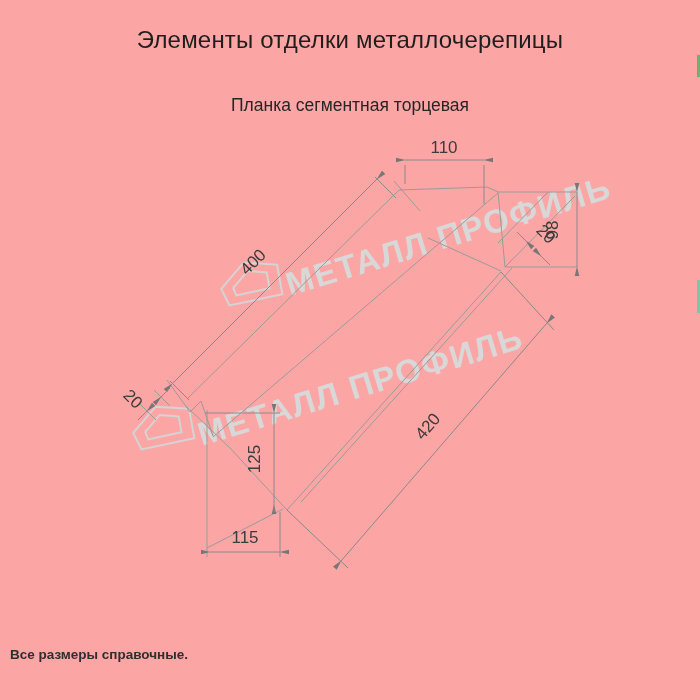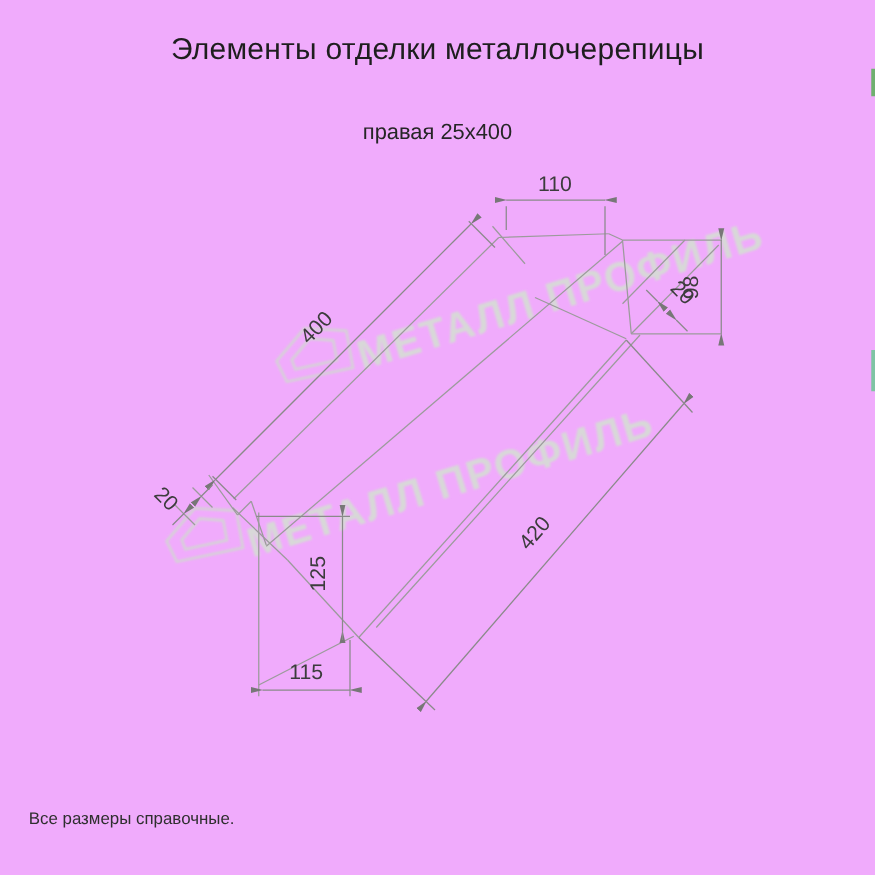--- a/index.html
+++ b/index.html
@@ -1,40 +1,40 @@
 <!DOCTYPE html>
 <html><head>
 <meta charset="utf-8">
 <style>
   html,body{margin:0;padding:0;background:#ffffff;width:700px;height:700px;overflow:hidden;
     font-family:"Liberation Sans", sans-serif;}
-  .page{position:relative;width:700px;height:700px;background:#f0abfc;}
+  .page{position:relative;width:700px;height:700px;background:#fca5a5;}
   .title{position:absolute;top:26px;left:0;width:700px;text-align:center;
     font-size:24px;color:#1e1e1e;letter-spacing:.2px;}
   .subtitle{position:absolute;top:94px;left:0;width:700px;text-align:center;
     font-size:17.5px;color:#262626;line-height:22px;}
-  .notes{position:absolute;left:23px;top:645px;font-size:13.5px;color:#2f2f2f;line-height:19.5px;}
+  .notes{position:absolute;left:10px;top:645px;font-size:13.5px;color:#2f2f2f;line-height:19.5px;font-weight:bold;}
   .drawing{position:absolute;left:0;top:0;}
   .edge-bar{position:absolute;width:3px;right:0;}
   svg text.dim{fill:#3c3c3c;font-size:17px;font-family:"Liberation Sans",sans-serif;}
   svg .wm-text{fill:#d8d8d8;font-size:33px;font-weight:bold;letter-spacing:1.5px;
     font-family:"Liberation Sans",sans-serif;}
   svg .wm-logo{stroke:#d4d4d4;fill:none;stroke-width:2;}
   svg g.strip{stroke:#9b9b9b;stroke-width:1;fill:none;}
   svg g.dims{stroke:#8a8a8a;stroke-width:1;fill:none;}
 </style>
 </head>
 <body>
 
 <div class="page">
 
   <div class="title">Элементы отделки металлочерепицы</div>
 
   <div class="subtitle">
-    <div>правая 25х400</div>
+    <div>Планка сегментная торцевая</div>
   </div>
 
   <svg class="drawing" width="700" height="700" viewBox="0 0 700 700">
     <defs>
       <marker id="ah" viewBox="0 0 10 6" refX="0.6" refY="3" markerWidth="10" markerHeight="6" orient="auto-start-reverse" markerUnits="userSpaceOnUse">
         <path d="M0,3 L10,0.6 L10,5.4 Z" fill="#777"></path>
       </marker>
       <filter id="wmblur" x="-10%" y="-10%" width="120%" height="120%">
         <feGaussianBlur stdDeviation="0.7"></feGaussianBlur>
       </filter>

